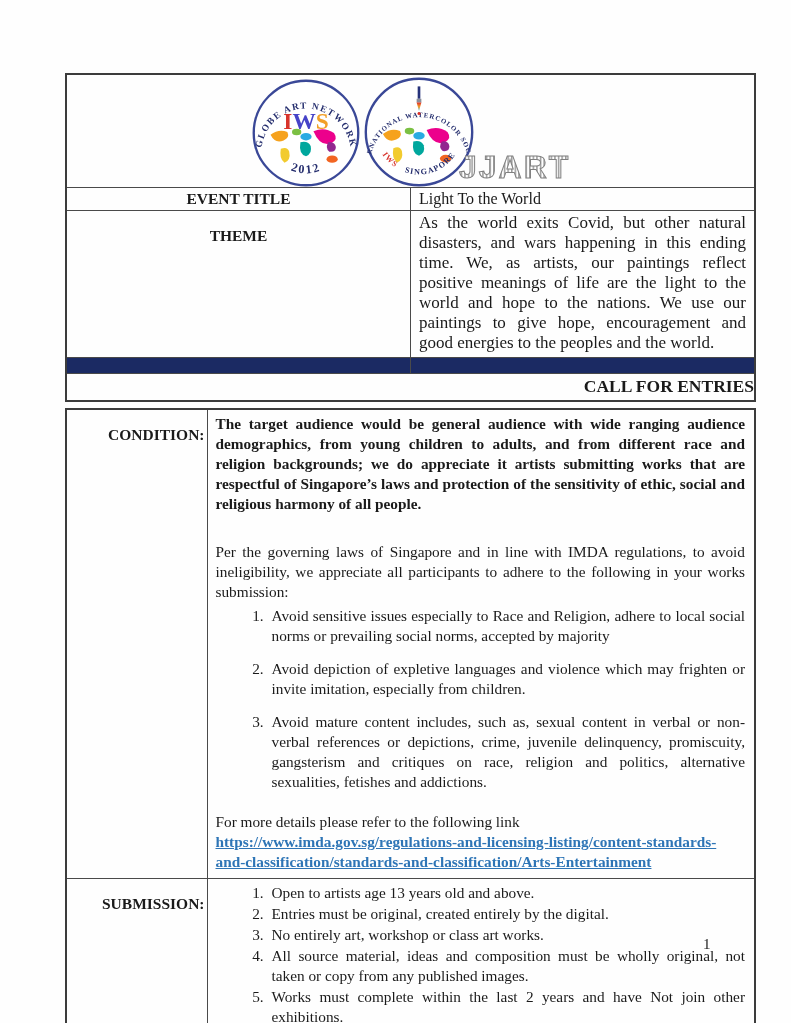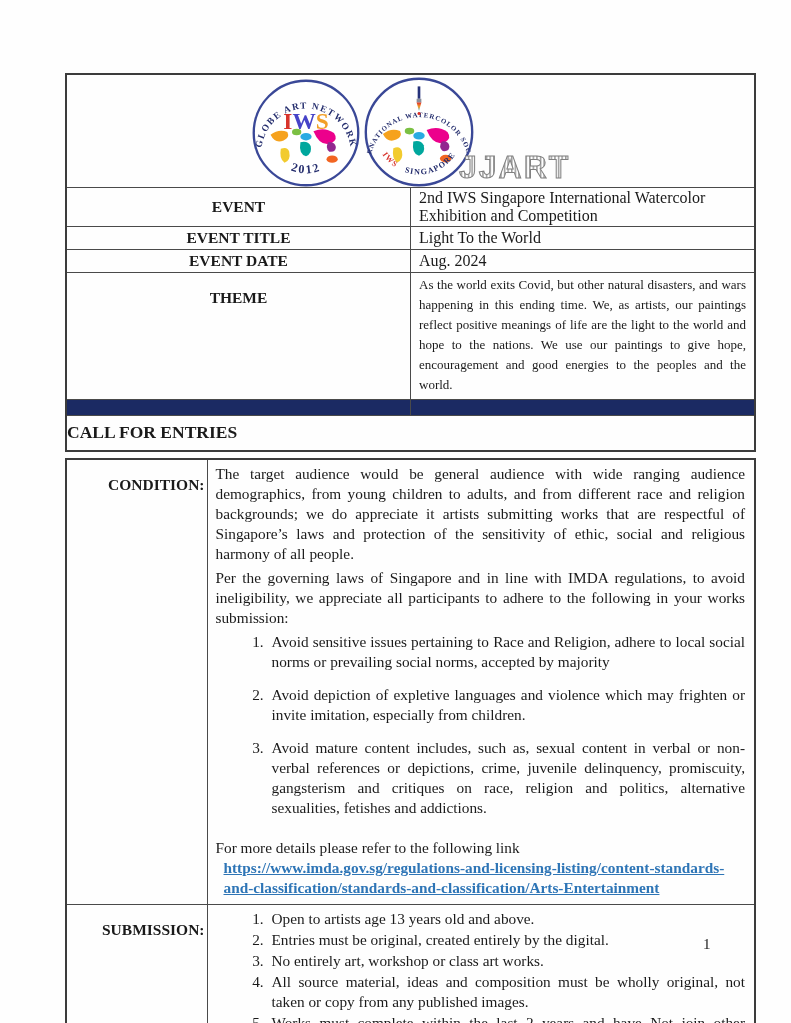--- a/index.html
+++ b/index.html
@@ -24,40 +24,40 @@
   .t2 .label-col { width:141px; }
 
   .lbl {
     font-weight:bold; font-size:15.5px; text-align:center; padding:2px 2px;
     vertical-align:middle;
   }
   .lbl-top { vertical-align:top; padding-top:16px; }
   .lbl-left { text-align:right; padding-left:7px; }
 
   .val { font-size:16px; padding:1px 8px; vertical-align:middle; }
-  .theme-cell { font-size:13px; line-height:20px; padding:2px 8px 4px 8px; text-align:justify; }
+  .theme-cell { font-size:17px; line-height:20px; padding:2px 8px 4px 8px; text-align:justify; }
 
   .navy-row td { height:16px; background:#1b2a63; border-color:#4a4a4a; }
 
-  .call-cell { height:36px; text-align:left; vertical-align:middle; font-weight:bold; font-size:17.5px; }
+  .call-cell { height:28px; text-align:right; vertical-align:middle; font-weight:bold; font-size:17.5px; }
 
   .body-cell { font-size:15.3px; line-height:20px; padding:4px 9px 6px 8px; }
   .body-cell p { text-align:justify; }
-  .p-gap { margin-bottom:4px; }
+  .p-gap { margin-bottom:28px;font-weight:bold; }
   .cond-cell { height:388px; }
   .sub-cell  { height:162px; }
 
   ol.num { margin:4px 0 0 0; padding-left:52px; }
   ol.num li { text-align:justify; padding-left:4px; }
   ol.cond li { margin-bottom:13px; }
   ol.sub  li { margin-bottom:1px; }
 
   .more-text { margin-top:20px; }
   a.imda-link { color:#2e75b6; font-weight:bold; text-decoration:underline; }
-  a.imda-link span { display:block;margin-left:8px; }
+  a.imda-link span { display:block; }
 
   .page-num { position:absolute; left:703px; top:936px; font-size:15px; color:#222; }
 </style>
 </head>
 <body>
 
 <div class="page">
   <div class="doc">
 
     <table class="t1">
@@ -135,30 +135,22 @@
                 <rect width="3.6" height="4" fill="#ffffff"></rect>
                 <rect width="1.5" height="4" fill="#9a9a9a"></rect>
               </pattern>
             </defs>
             <text x="2" y="31" font-family="Liberation Sans, sans-serif" font-weight="bold" font-size="32" letter-spacing="2" fill="url(#jjstripes)" stroke="#808080" stroke-width="1">JJART</text>
           </svg>
         </td>
       </tr>
 
       <tr>
-        <td class="label-col lbl">EVENT</td>
-        <td class="val">2nd IWS Singapore International Watercolor Exhibition and Competition</td>
-      </tr>
-      <tr>
         <td class="label-col lbl">EVENT TITLE</td>
         <td class="val">Light To the World</td>
-      </tr>
-      <tr>
-        <td class="label-col lbl">EVENT DATE</td>
-        <td class="val">Aug. 2024</td>
       </tr>
       <tr>
         <td class="label-col lbl lbl-top">THEME</td>
         <td class="theme-cell">As the world exits Covid, but other natural disasters, and wars happening in this ending time. We, as artists, our paintings reflect positive meanings of life are the light to the world and hope to the nations. We use our paintings to give hope, encouragement and good energies to the peoples and the world.</td>
       </tr>
       <tr class="navy-row">
         <td class="label-col"></td>
         <td></td>
       </tr>
       <tr>
@@ -168,21 +160,21 @@
       </table>
 
     <table class="t2">
       <tbody>
           <tr>
         <td class="label-col lbl lbl-top lbl-left">CONDITION:</td>
         <td class="body-cell cond-cell">
           <p class="p-gap">The target audience would be general audience with wide ranging audience demographics, from young children to adults, and from different race and religion backgrounds; we do appreciate it artists submitting works that are respectful of Singapore’s laws and protection of the sensitivity of ethic, social and religious harmony of all people.</p>
           <p>Per the governing laws of Singapore and in line with IMDA regulations, to avoid ineligibility, we appreciate all participants to adhere to the following in your works submission:</p>
           <ol class="num cond">
-            <li>Avoid sensitive issues pertaining to Race and Religion, adhere to local social norms or prevailing social norms, accepted by majority</li>
+            <li>Avoid sensitive issues especially to Race and Religion, adhere to local social norms or prevailing social norms, accepted by majority</li>
             <li>Avoid depiction of expletive languages and violence which may frighten or invite imitation, especially from children.</li>
             <li>Avoid mature content includes, such as, sexual content in verbal or non-verbal references or depictions, crime, juvenile delinquency, promiscuity, gangsterism and critiques on race, religion and politics, alternative sexualities, fetishes and addictions.</li>
           </ol>
           <p class="more-text">For more details please refer to the following link</p>
           <a class="imda-link" href="#">
             <span>https://www.imda.gov.sg/regulations-and-licensing-listing/content-standards-</span>
             <span>and-classification/standards-and-classification/Arts-Entertainment</span>
           </a>
         </td>
       </tr>

